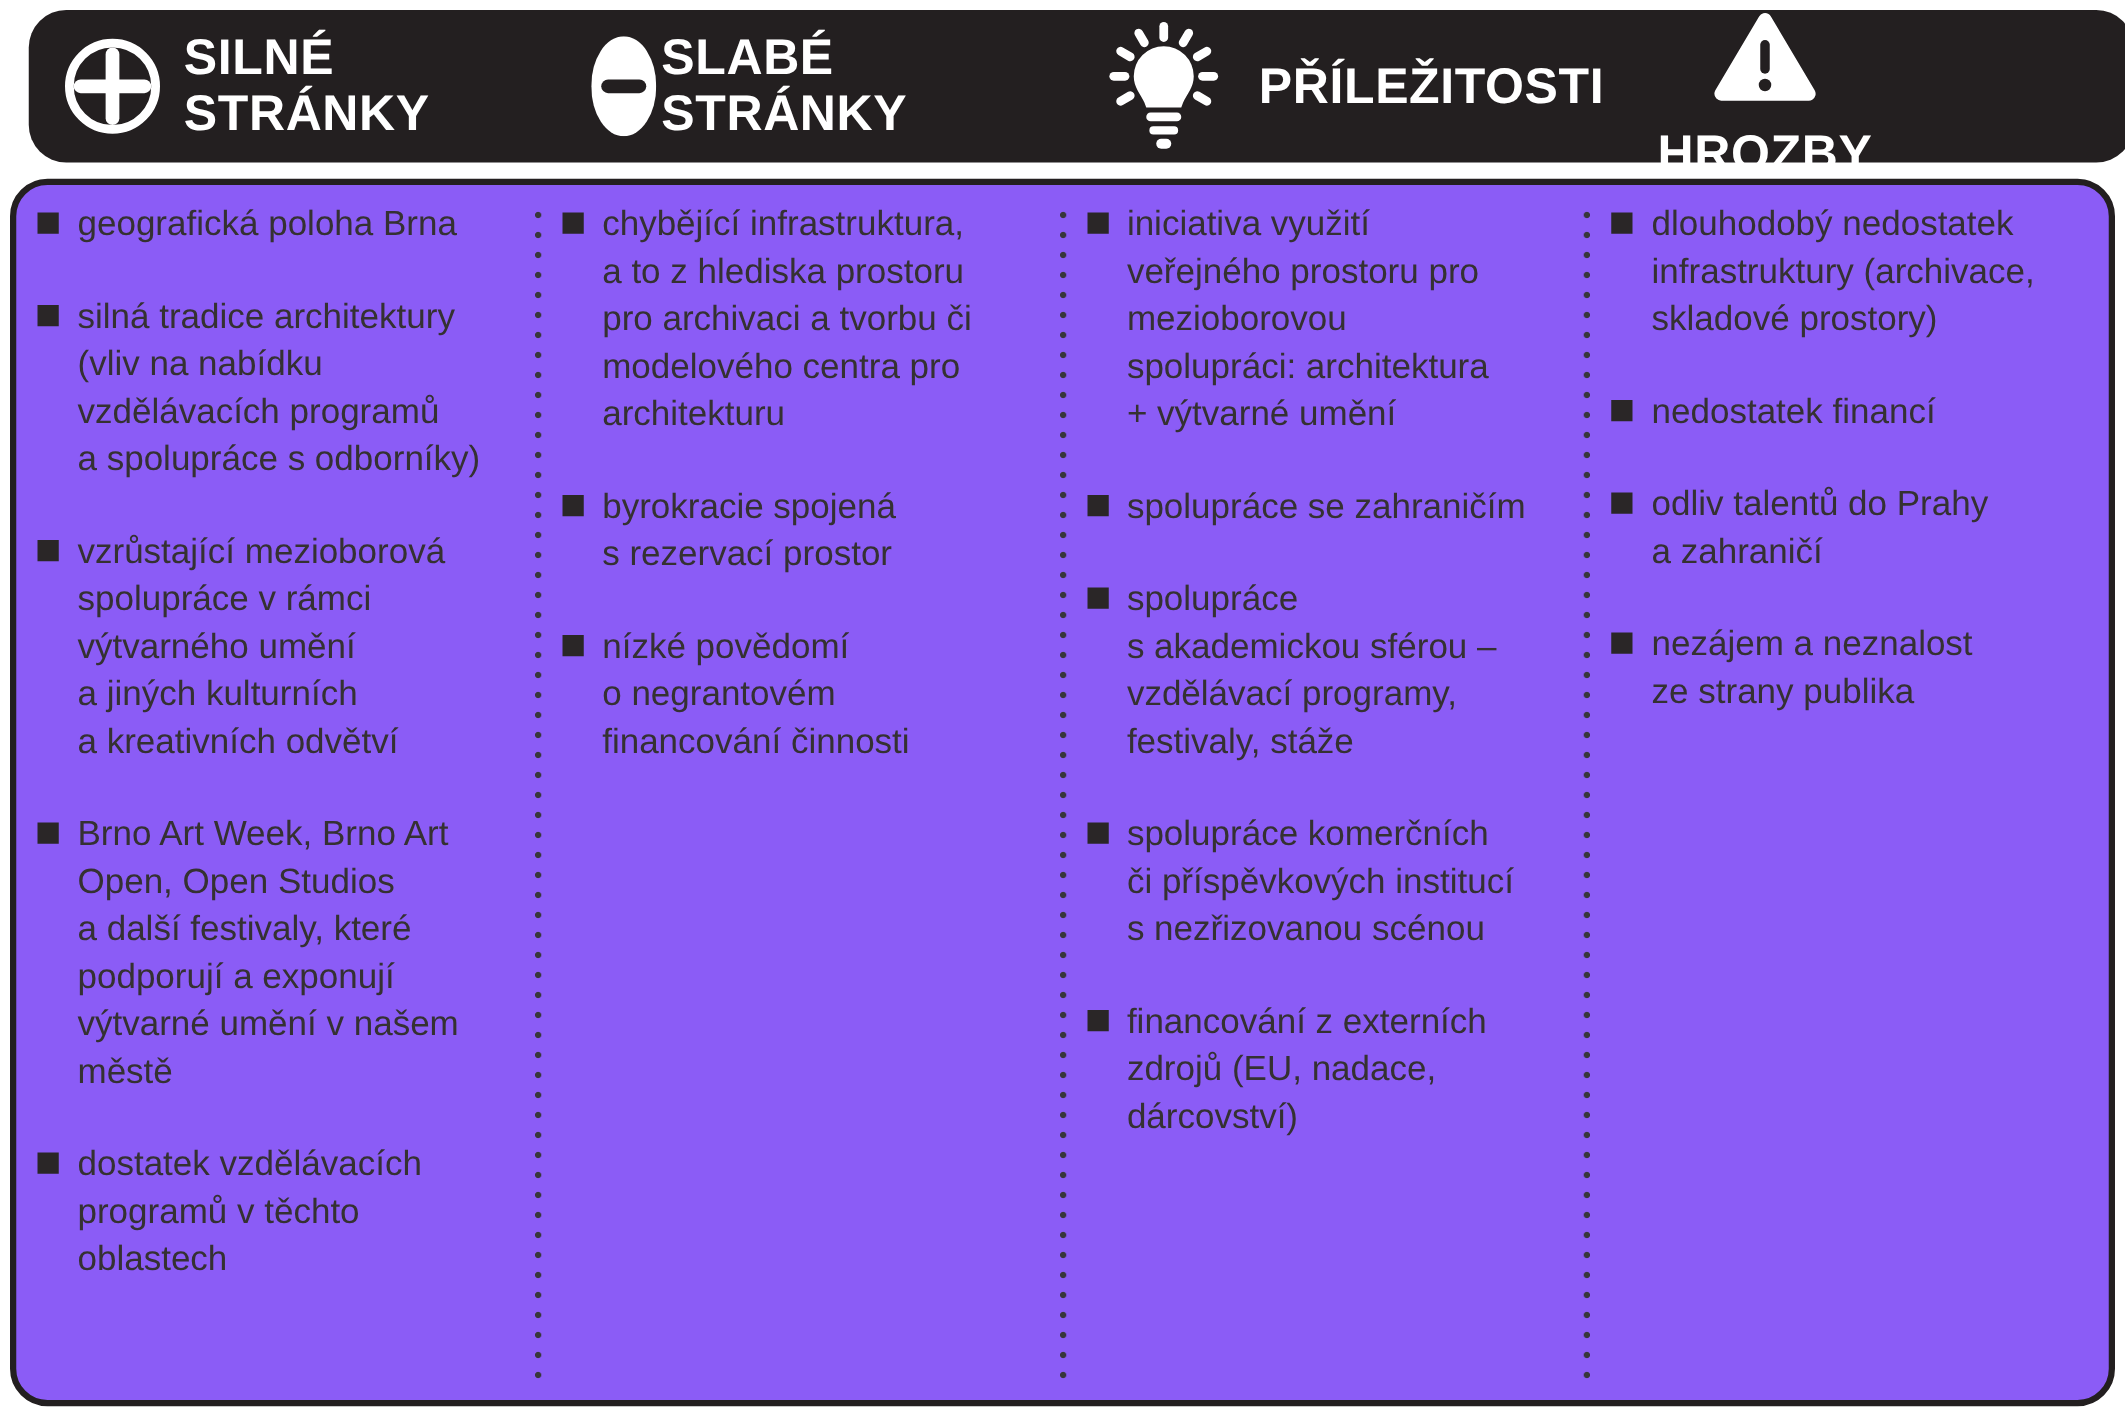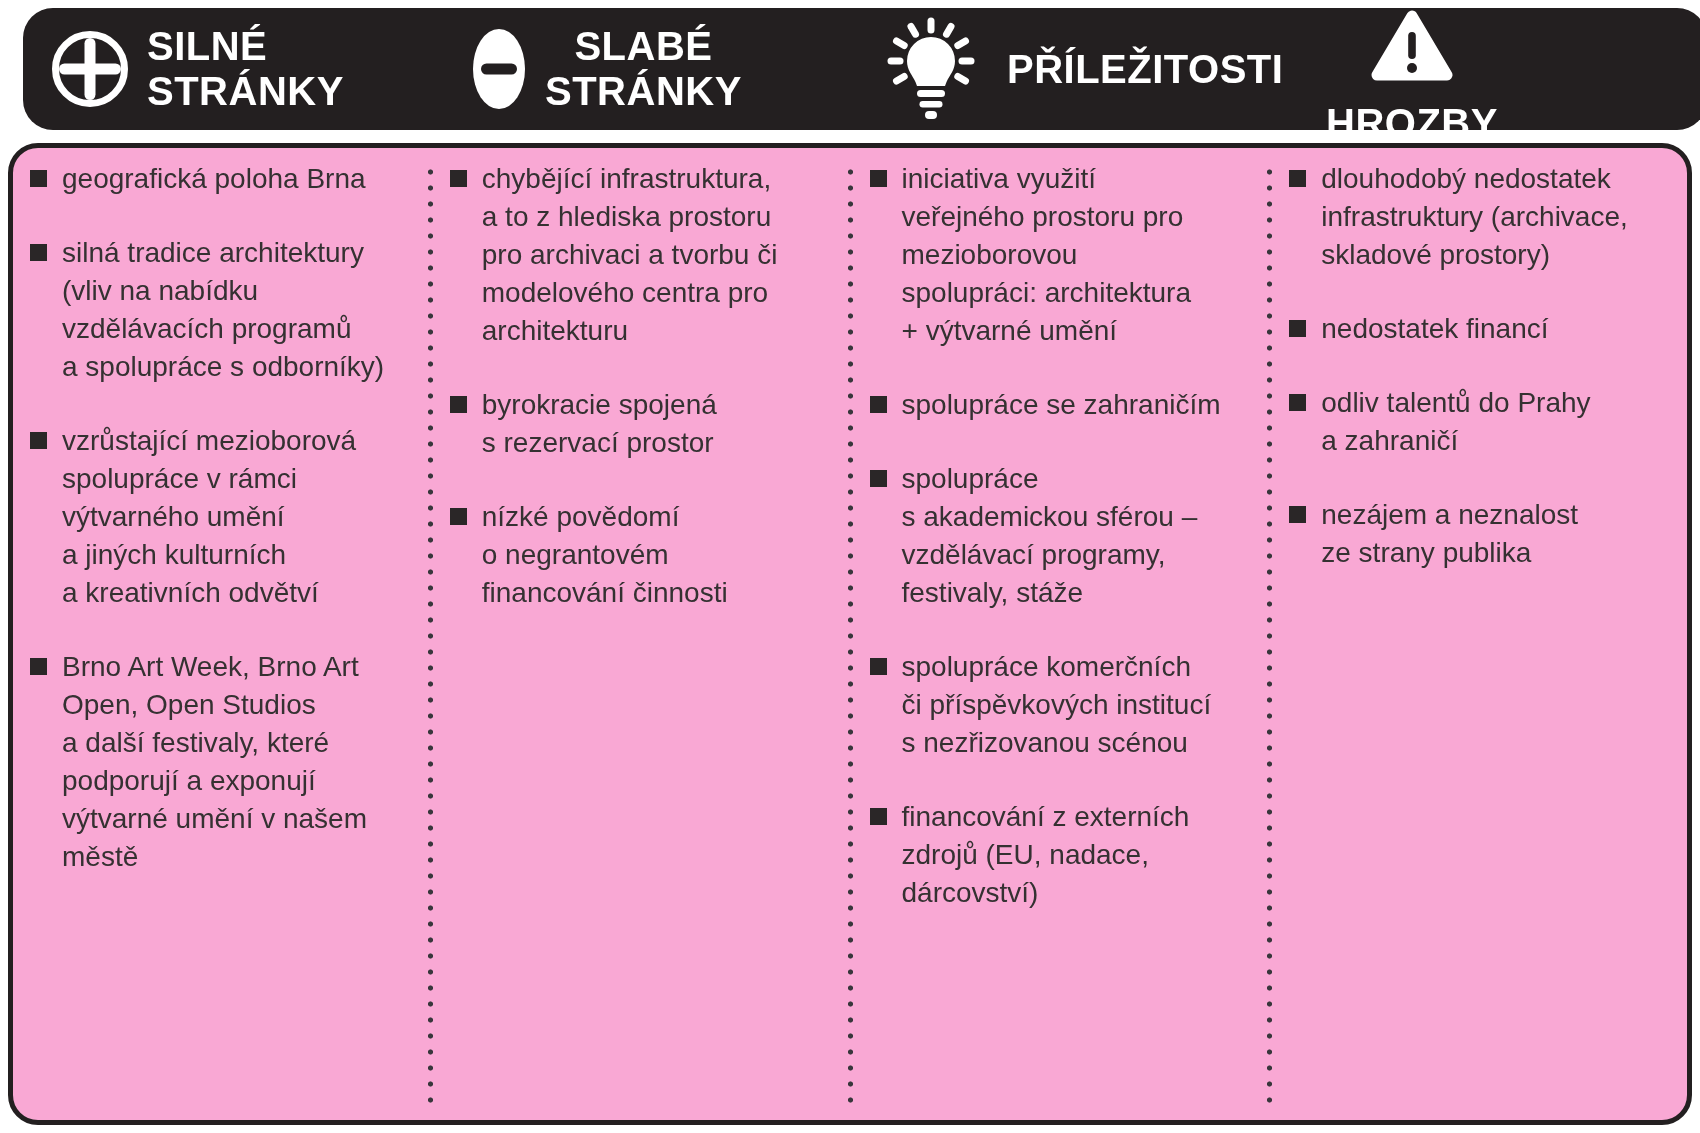--- a/index.html
+++ b/index.html
@@ -27,21 +27,21 @@
     margin-left: 15px;
   }
   .hgroup {
     position: absolute;
     top: 0;
     height: 122px;
     display: flex;
     align-items: center;
   }
   .g1 { left: 28px;   gap: 18px; }
-  .g2 { left: 450px;  gap: 20px; text-align: center; }
+  .g2 { left: 450px;  gap: 4px; }
   .g3 { left: 860px;  gap: 28px; justify-content: space-between; }
   .g4 { left: 1303px; gap: 17px; flex-direction: column; }
   .hicon { display: block; line-height: 0; }
   .hlabel {
     color: #ffffff;
     font-size: 40px;
     line-height: 45px;
     font-weight: bold;
     letter-spacing: 0.5px;
     white-space: pre-line;
@@ -49,21 +49,21 @@
   
   .panel {
     position: absolute;
     left: 8px;
     top: 143px;
     width: 1684px;
     height: 982px;
     box-sizing: border-box;
     border: 5px solid #231f20;
     border-radius: 30px;
-    background: #f9a8d4;
+    background: #8b5cf6;
     display: flex;
   }
   .col {
     flex: 1 1 0;
     padding: 12px 6px 0 16px;
     box-sizing: border-box;
     overflow: hidden;
   }
   .col ul {
     list-style: none;
@@ -176,20 +176,23 @@
 spolupráce v rámci
 výtvarného umění
 a jiných kulturních
 a kreativních odvětví</li>
           <li class="item">Brno Art Week, Brno Art
 Open, Open Studios
 a další festivaly, které
 podporují a exponují
 výtvarné umění v našem
 městě</li>
+          <li class="item">dostatek vzdělávacích
+programů v těchto
+oblastech</li>
         </ul>
     </section>
 
     <div class="sep"></div>
 
     <section class="col">
       <ul>
           <li class="item">chybějící infrastruktura,
 a to z hlediska prostoru
 pro archivaci a tvorbu či

